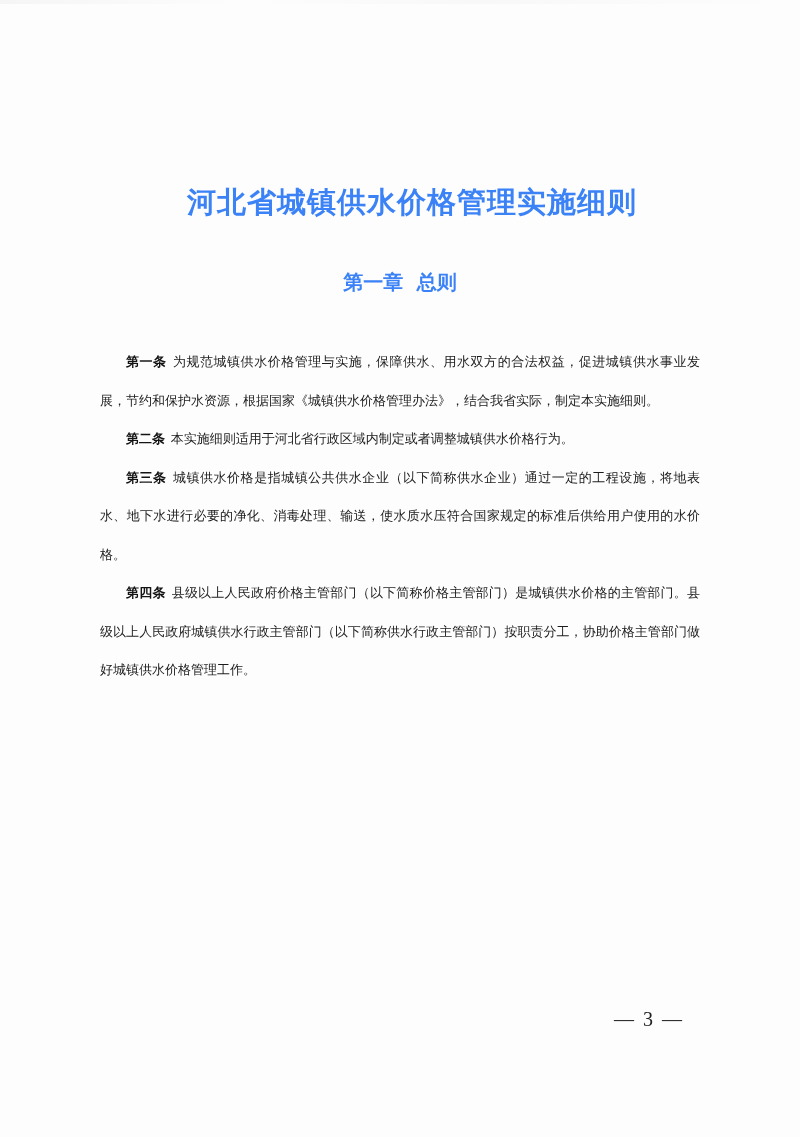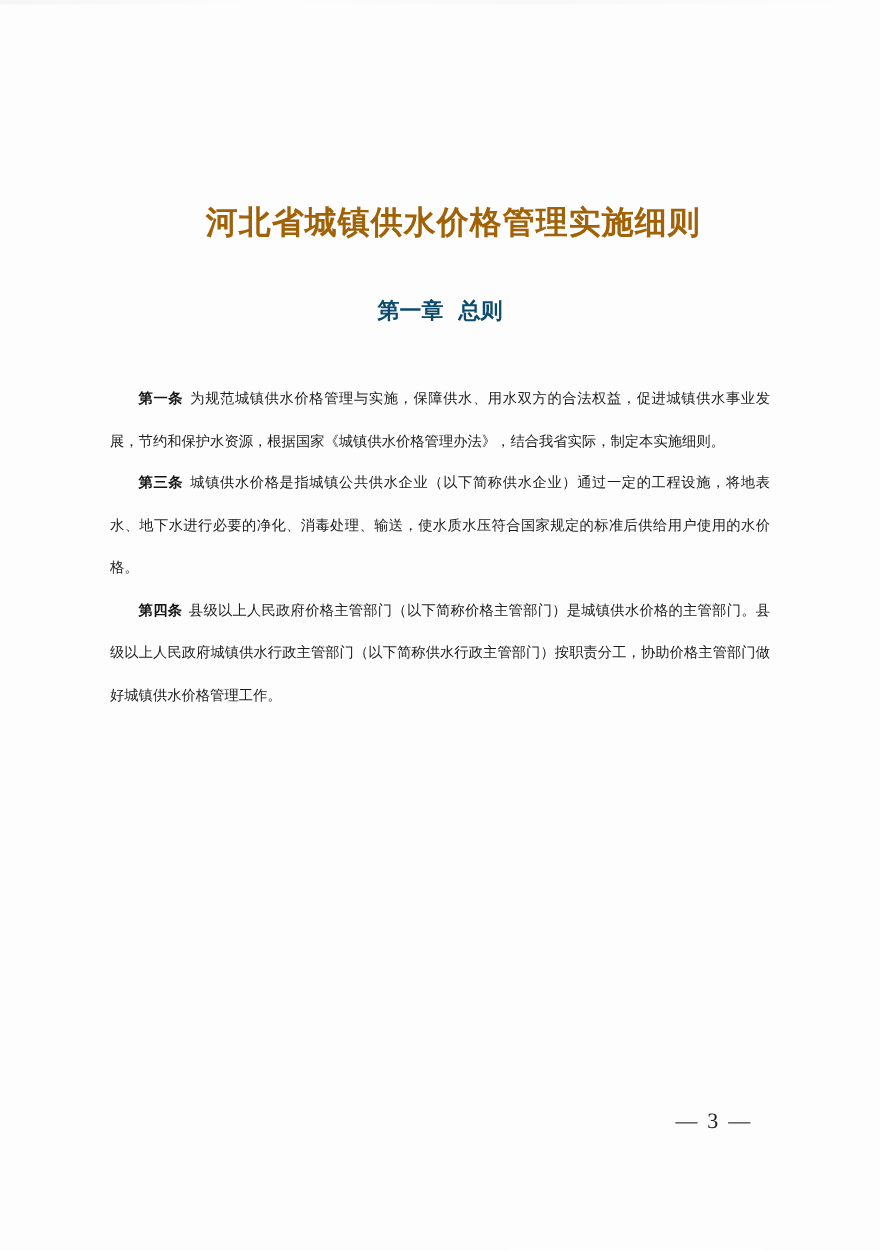--- a/index.html
+++ b/index.html
@@ -21,32 +21,32 @@
     width: 100%; height: 4px;
     background: linear-gradient(90deg, #f5f5f5 0%, #fdfdfd 30%, #f8f8f8 60%, #fdfdfd 100%);
   }
   .doc-title {
     position: absolute; top: 183px; left: 0;
     width: 100%;
     text-align: center;
     font-size: 29px;
     font-weight: bold;
     letter-spacing: 1px;
-    color: #a16207;
+    color: #3b82f6;
     padding-left: 24px;
   }
   .chapter-heading {
     position: absolute; top: 269px; left: 0;
     width: 100%;
     text-align: center;
     font-size: 20px;
     font-weight: bold;
     font-family: "Liberation Sans", "DejaVu Sans", sans-serif;
     word-spacing: 8px;
-    color: #0c4a6e;
+    color: #3b82f6;
   }
   .body-text {
     position: absolute; top: 343px; left: 100px;
     width: 600px;
     font-size: 13px;
     line-height: 38.5px;
     text-align: justify;
     color: #1c1c1c;
   }
   .body-text p {
@@ -72,18 +72,19 @@
 
 <div class="page">
   <div class="scan-edge"></div>
 
   <h1 class="doc-title">河北省城镇供水价格管理实施细则</h1>
 
   <h2 class="chapter-heading">第一章 总则</h2>
 
   <div class="body-text">
     <p><span class="art-label">第一条</span><span class="art-gap"></span><span>为规范城镇供水价格管理与实施，保障供水、用水双方的合法权益，促进城镇供水事业发展，节约和保护水资源，根据国家《城镇供水价格管理办法》，结合我省实际，制定本实施细则。</span></p>
+    <p><span class="art-label">第二条</span><span class="art-gap"></span><span>本实施细则适用于河北省行政区域内制定或者调整城镇供水价格行为。</span></p>
     <p><span class="art-label">第三条</span><span class="art-gap"></span><span>城镇供水价格是指城镇公共供水企业（以下简称供水企业）通过一定的工程设施，将地表水、地下水进行必要的净化、消毒处理、输送，使水质水压符合国家规定的标准后供给用户使用的水价格。</span></p>
     <p><span class="art-label">第四条</span><span class="art-gap"></span><span>县级以上人民政府价格主管部门（以下简称价格主管部门）是城镇供水价格的主管部门。县级以上人民政府城镇供水行政主管部门（以下简称供水行政主管部门）按职责分工，协助价格主管部门做好城镇供水价格管理工作。</span></p>
   </div>
 
   <div class="page-number">— 3 —</div>
 </div>
 
 </body></html>

